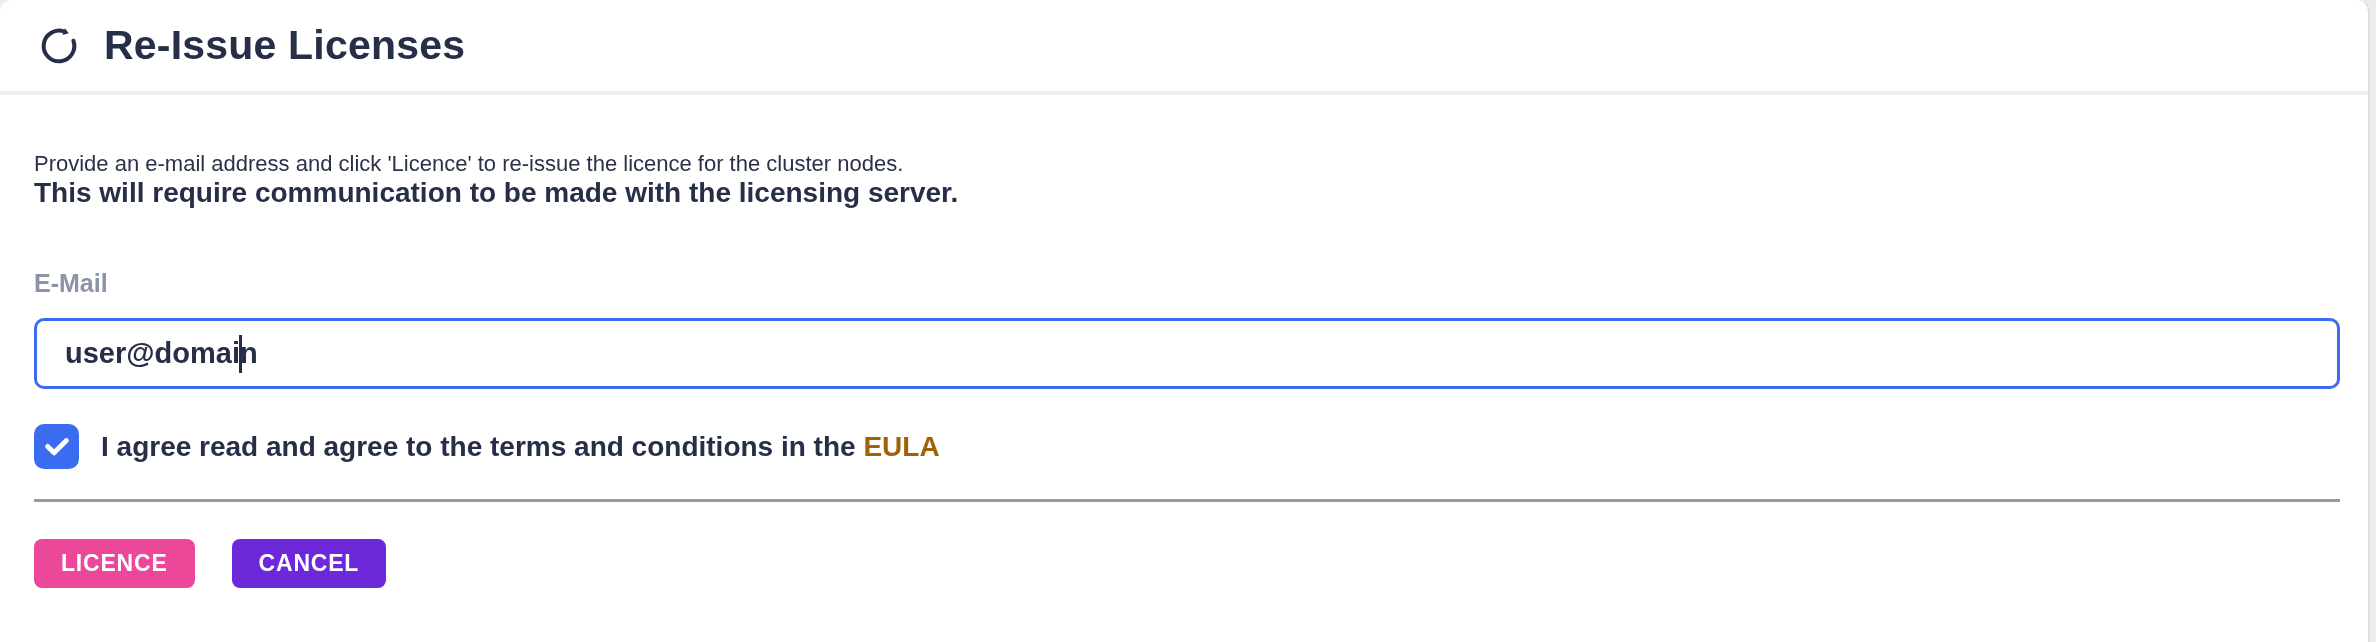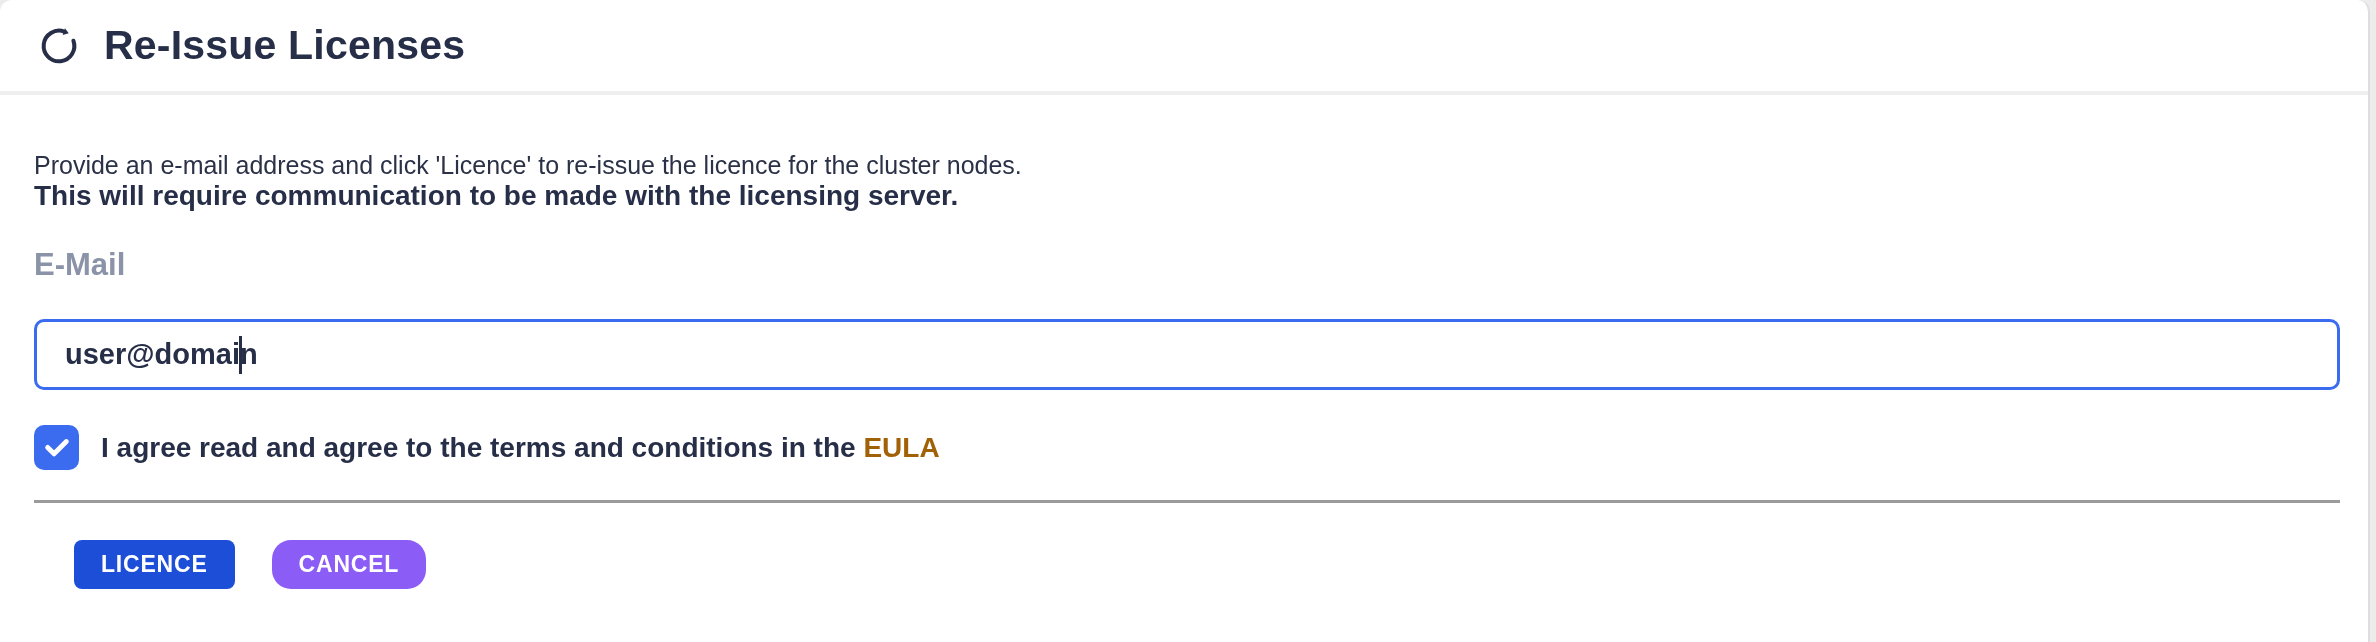--- a/index.html
+++ b/index.html
@@ -31,39 +31,39 @@
   .title {
     font-size:41px;
     font-weight:700;
     color:#272e48;
     letter-spacing:0.2px;
   }
   
   .content { padding:0 34px; }
   .instruction {
     margin-top:56px;
-    font-size:25px;
+    font-size:22px;
     font-weight:400;
     color:#2b3147;
   }
   .warning {
     font-size:28px;
     font-weight:700;
     color:#272e48;
   }
   .email-label {
     display:block;
-    margin-top:35px;
-    font-size:31px;
+    margin-top:60px;
+    font-size:25px;
     font-weight:700;
     color:#8a93a8;
   }
   .input-wrap {
     position:relative;
-    margin-top:36px;
+    margin-top:20px;
     width:2306px;
   }
   .email-input {
     width:100%;
     height:71px;
     border:3px solid #3b6cf0;
     border-radius:10px;
     padding:0 28px;
     font-family:"Liberation Sans", sans-serif;
     font-size:29px;
@@ -127,22 +127,22 @@
     border:none;
     border-radius:8px;
     padding:0 27px;
     font-family:"Liberation Sans", sans-serif;
     font-size:23px;
     font-weight:700;
     letter-spacing:0.8px;
     color:#ffffff;
     cursor:pointer;
   }
-  .btn-licence { background:#1d4ed8;margin-left:40px; }
-  .btn-cancel  { background:#8b5cf6;border-radius:19px; }
+  .btn-licence { background:#ec4899; }
+  .btn-cancel  { background:#6d28d9; }
 </style>
 </head>
 <body>
 
 <div class="card">
 
   <div class="header">
     <span class="refresh-icon">
       <svg width="46" height="46" viewBox="0 0 24 24" fill="none">
         <path d="M14.74 4.48 A8 8 0 1 0 19.52 9.26" stroke="#272e48" stroke-width="2.1" stroke-linecap="round"></path>

